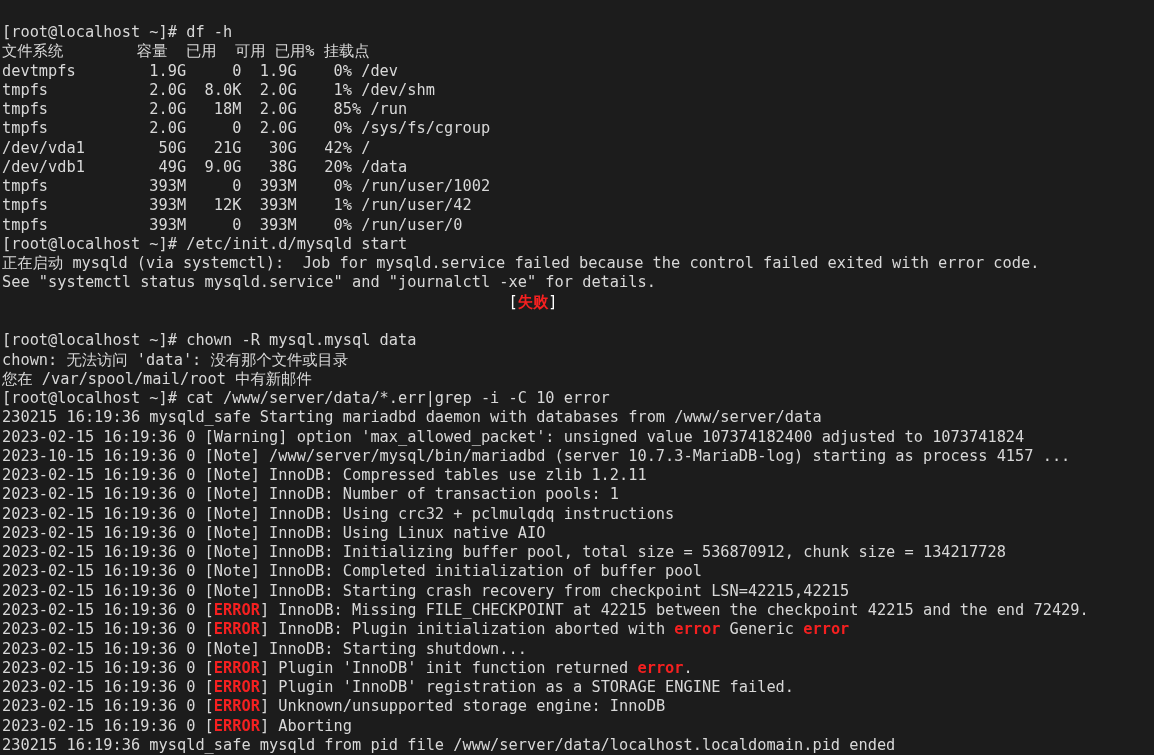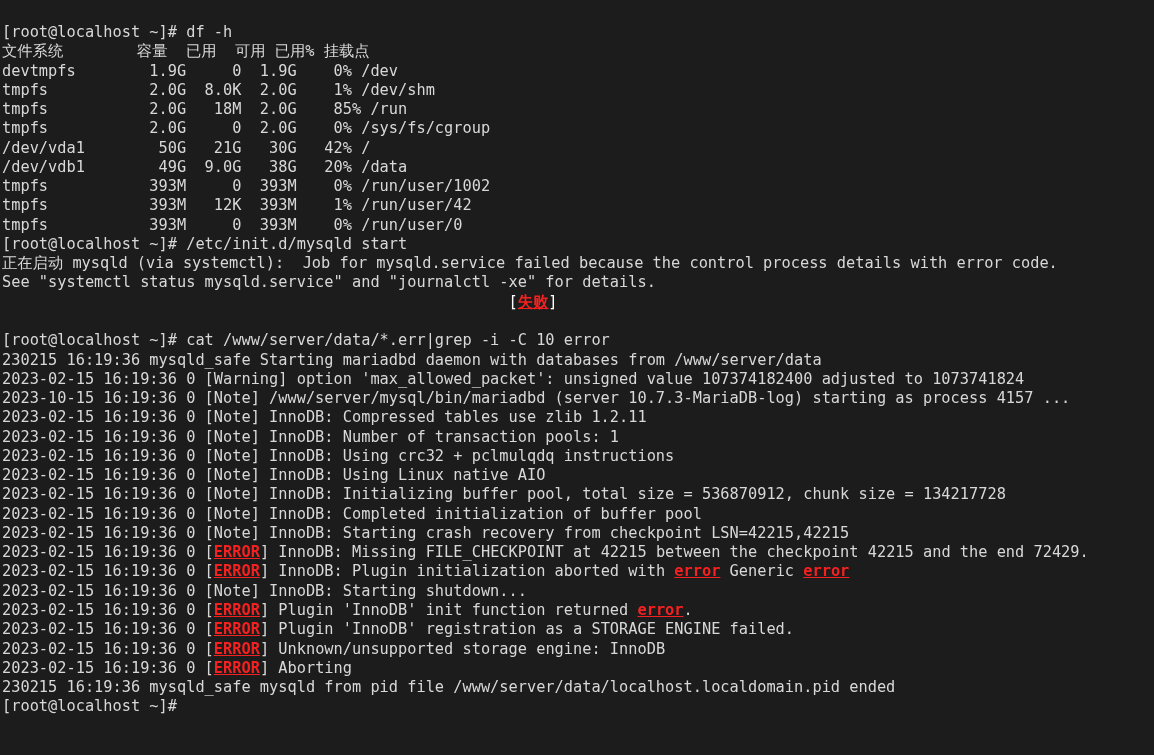--- a/index.html
+++ b/index.html
@@ -33,44 +33,47 @@
     line-height: 19.27px;
     font-size: 15.3px;
     letter-spacing: 0px;
     color: #d8d8d8;
     white-space: pre;
     font-family: "DejaVu Sans Mono", "Liberation Mono", monospace;
     -webkit-font-smoothing: none;
   }
   .seg { white-space: pre; }
   .c-default { color: #d8d8d8; }
-  .c-red     { color: #f52020; font-weight: bold; text-decoration: underline; }
+  .c-red     { color: #f52020; font-weight: bold; }
   .c-white   { color: #ffffff; }
 </style>
 </head>
 <body>
 
 <div id="terminal">
   <div class="screen" id="screen">
       <div class="line"><span class="seg c-default">[root@localhost ~]# df -h</span></div>
       <div class="line"><span class="seg c-default">文件系统        容量  已用  可用 已用% 挂载点</span></div>
       <div class="line"><span class="seg c-default">devtmpfs        1.9G     0  1.9G    0% /dev</span></div>
       <div class="line"><span class="seg c-default">tmpfs           2.0G  8.0K  2.0G    1% /dev/shm</span></div>
       <div class="line"><span class="seg c-default">tmpfs           2.0G   18M  2.0G    85% /run</span></div>
       <div class="line"><span class="seg c-default">tmpfs           2.0G     0  2.0G    0% /sys/fs/cgroup</span></div>
       <div class="line"><span class="seg c-default">/dev/vda1        50G   21G   30G   42% /</span></div>
       <div class="line"><span class="seg c-default">/dev/vdb1        49G  9.0G   38G   20% /data</span></div>
       <div class="line"><span class="seg c-default">tmpfs           393M     0  393M    0% /run/user/1002</span></div>
       <div class="line"><span class="seg c-default">tmpfs           393M   12K  393M    1% /run/user/42</span></div>
       <div class="line"><span class="seg c-default">tmpfs           393M     0  393M    0% /run/user/0</span></div>
       <div class="line"><span class="seg c-default">[root@localhost ~]# /etc/init.d/mysqld start</span></div>
-      <div class="line"><span class="seg c-default">正在启动 mysqld (via systemctl):  Job for mysqld.service failed because the control process details with error code.</span></div>
+      <div class="line"><span class="seg c-default">正在启动 mysqld (via systemctl):  Job for mysqld.service failed because the control failed exited with error code.</span></div>
       <div class="line"><span class="seg c-default">See "systemctl status mysqld.service" and "journalctl -xe" for details.</span></div>
       <div class="line"><span class="seg c-white">                                                       [</span><span class="seg c-red">失败</span><span class="seg c-white">]</span></div>
       <div class="line"><span class="seg c-default"></span></div>
+      <div class="line"><span class="seg c-default">[root@localhost ~]# chown -R mysql.mysql data</span></div>
+      <div class="line"><span class="seg c-default">chown: 无法访问 'data': 没有那个文件或目录</span></div>
+      <div class="line"><span class="seg c-default">您在 /var/spool/mail/root 中有新邮件</span></div>
       <div class="line"><span class="seg c-default">[root@localhost ~]# cat /www/server/data/*.err|grep -i -C 10 error</span></div>
       <div class="line"><span class="seg c-default">230215 16:19:36 mysqld_safe Starting mariadbd daemon with databases from /www/server/data</span></div>
       <div class="line"><span class="seg c-default">2023-02-15 16:19:36 0 [Warning] option 'max_allowed_packet': unsigned value 107374182400 adjusted to 1073741824</span></div>
       <div class="line"><span class="seg c-default">2023-10-15 16:19:36 0 [Note] /www/server/mysql/bin/mariadbd (server 10.7.3-MariaDB-log) starting as process 4157 ...</span></div>
       <div class="line"><span class="seg c-default">2023-02-15 16:19:36 0 [Note] InnoDB: Compressed tables use zlib 1.2.11</span></div>
       <div class="line"><span class="seg c-default">2023-02-15 16:19:36 0 [Note] InnoDB: Number of transaction pools: 1</span></div>
       <div class="line"><span class="seg c-default">2023-02-15 16:19:36 0 [Note] InnoDB: Using crc32 + pclmulqdq instructions</span></div>
       <div class="line"><span class="seg c-default">2023-02-15 16:19:36 0 [Note] InnoDB: Using Linux native AIO</span></div>
       <div class="line"><span class="seg c-default">2023-02-15 16:19:36 0 [Note] InnoDB: Initializing buffer pool, total size = 536870912, chunk size = 134217728</span></div>
       <div class="line"><span class="seg c-default">2023-02-15 16:19:36 0 [Note] InnoDB: Completed initialization of buffer pool</span></div>

